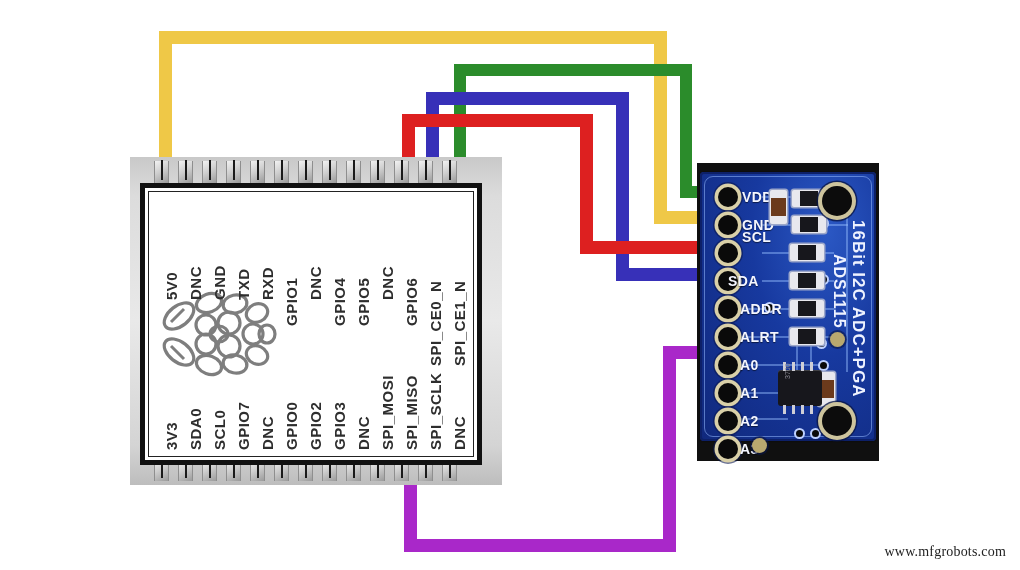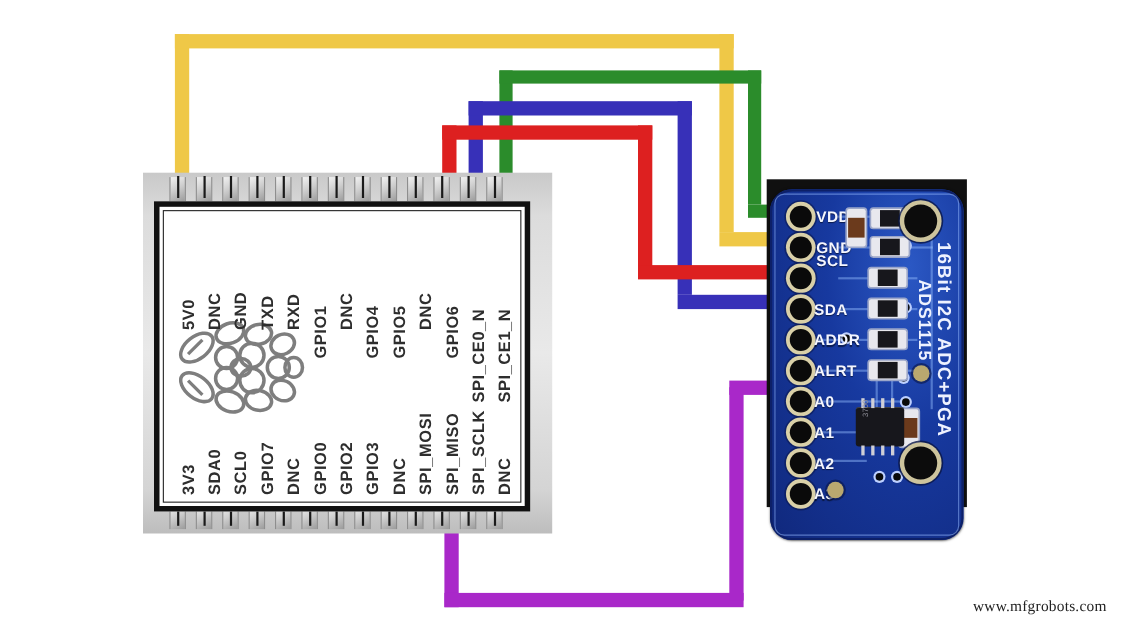--- a/index.html
+++ b/index.html
@@ -34,24 +34,24 @@
     transform-origin:left top;}
   .lbl-top{transform:rotate(-90deg);}
   .lbl-bot{transform:rotate(-90deg);}
 
   
   #pi-logo{position:absolute;left:12px;top:92px;width:122px;height:110px;opacity:.78;}
 
   
   #ads-dark{position:absolute;left:697px;top:163px;width:182px;height:298px;
      background:#101010;}
-  #ads-board{position:absolute;left:700px;top:172px;width:176px;height:319px;
+  #ads-board{position:absolute;left:700px;top:172px;width:176px;height:269px;
      background:
        radial-gradient(ellipse at 72% 22%, #2b58c4 0%, #17399f 42%, #10287c 100%);
-     border-radius:20px;
+     border-radius:4px;
      box-shadow:inset 0 0 0 2px #0d2068, 0 0 2px rgba(0,0,0,.6);}
   #ads-edge{position:absolute;left:4px;top:4px;right:4px;bottom:4px;
      border:1.5px solid rgba(150,185,255,.55);border-radius:9px;pointer-events:none;}
 
   .pad{position:absolute;width:20px;height:20px;border-radius:50%;
      background:#0a0a0a;box-shadow:0 0 0 3.5px #d9d0a8, 0 0 0 5px rgba(12,25,80,.6);}
   .padlabel{position:absolute;font-family:"Liberation Sans",sans-serif;font-weight:700;
      font-size:14px;color:#f4f6ff;letter-spacing:.4px;text-shadow:0 1px 1px rgba(0,0,0,.55);}
 
   .mhole{position:absolute;width:30px;height:30px;border-radius:50%;
@@ -231,21 +231,21 @@
     <div class="pad" style="left:18px;top:127px;"></div>
     <div class="pad" style="left:18px;top:155px;"></div>
     <div class="pad" style="left:18px;top:183px;"></div>
     <div class="pad" style="left:18px;top:211px;"></div>
     <div class="pad" style="left:18px;top:239px;"></div>
     <div class="pad" style="left:18px;top:267px;"></div>
 
     <div class="padlabel" style="left:42px;top:17px;">VDD</div>
     <div class="padlabel" style="left:42px;top:45px;">GND</div>
     <div class="padlabel" style="left:42px;top:57px;">SCL</div>
-    <div class="padlabel" style="left:40px;top:101px;">SDA</div>
+    <div class="padlabel" style="left:28px;top:101px;">SDA</div>
     <div class="padlabel" style="left:40px;top:129px;">ADDR</div>
     <div class="padlabel" style="left:40px;top:157px;">ALRT</div>
     <div class="padlabel" style="left:40px;top:185px;">A0</div>
     <div class="padlabel" style="left:40px;top:213px;">A1</div>
     <div class="padlabel" style="left:40px;top:241px;">A2</div>
     <div class="padlabel" style="left:40px;top:269px;">A3</div>
 
     <div class="res" style="left:70px;top:18px;">
         <i></i>
       </div>

